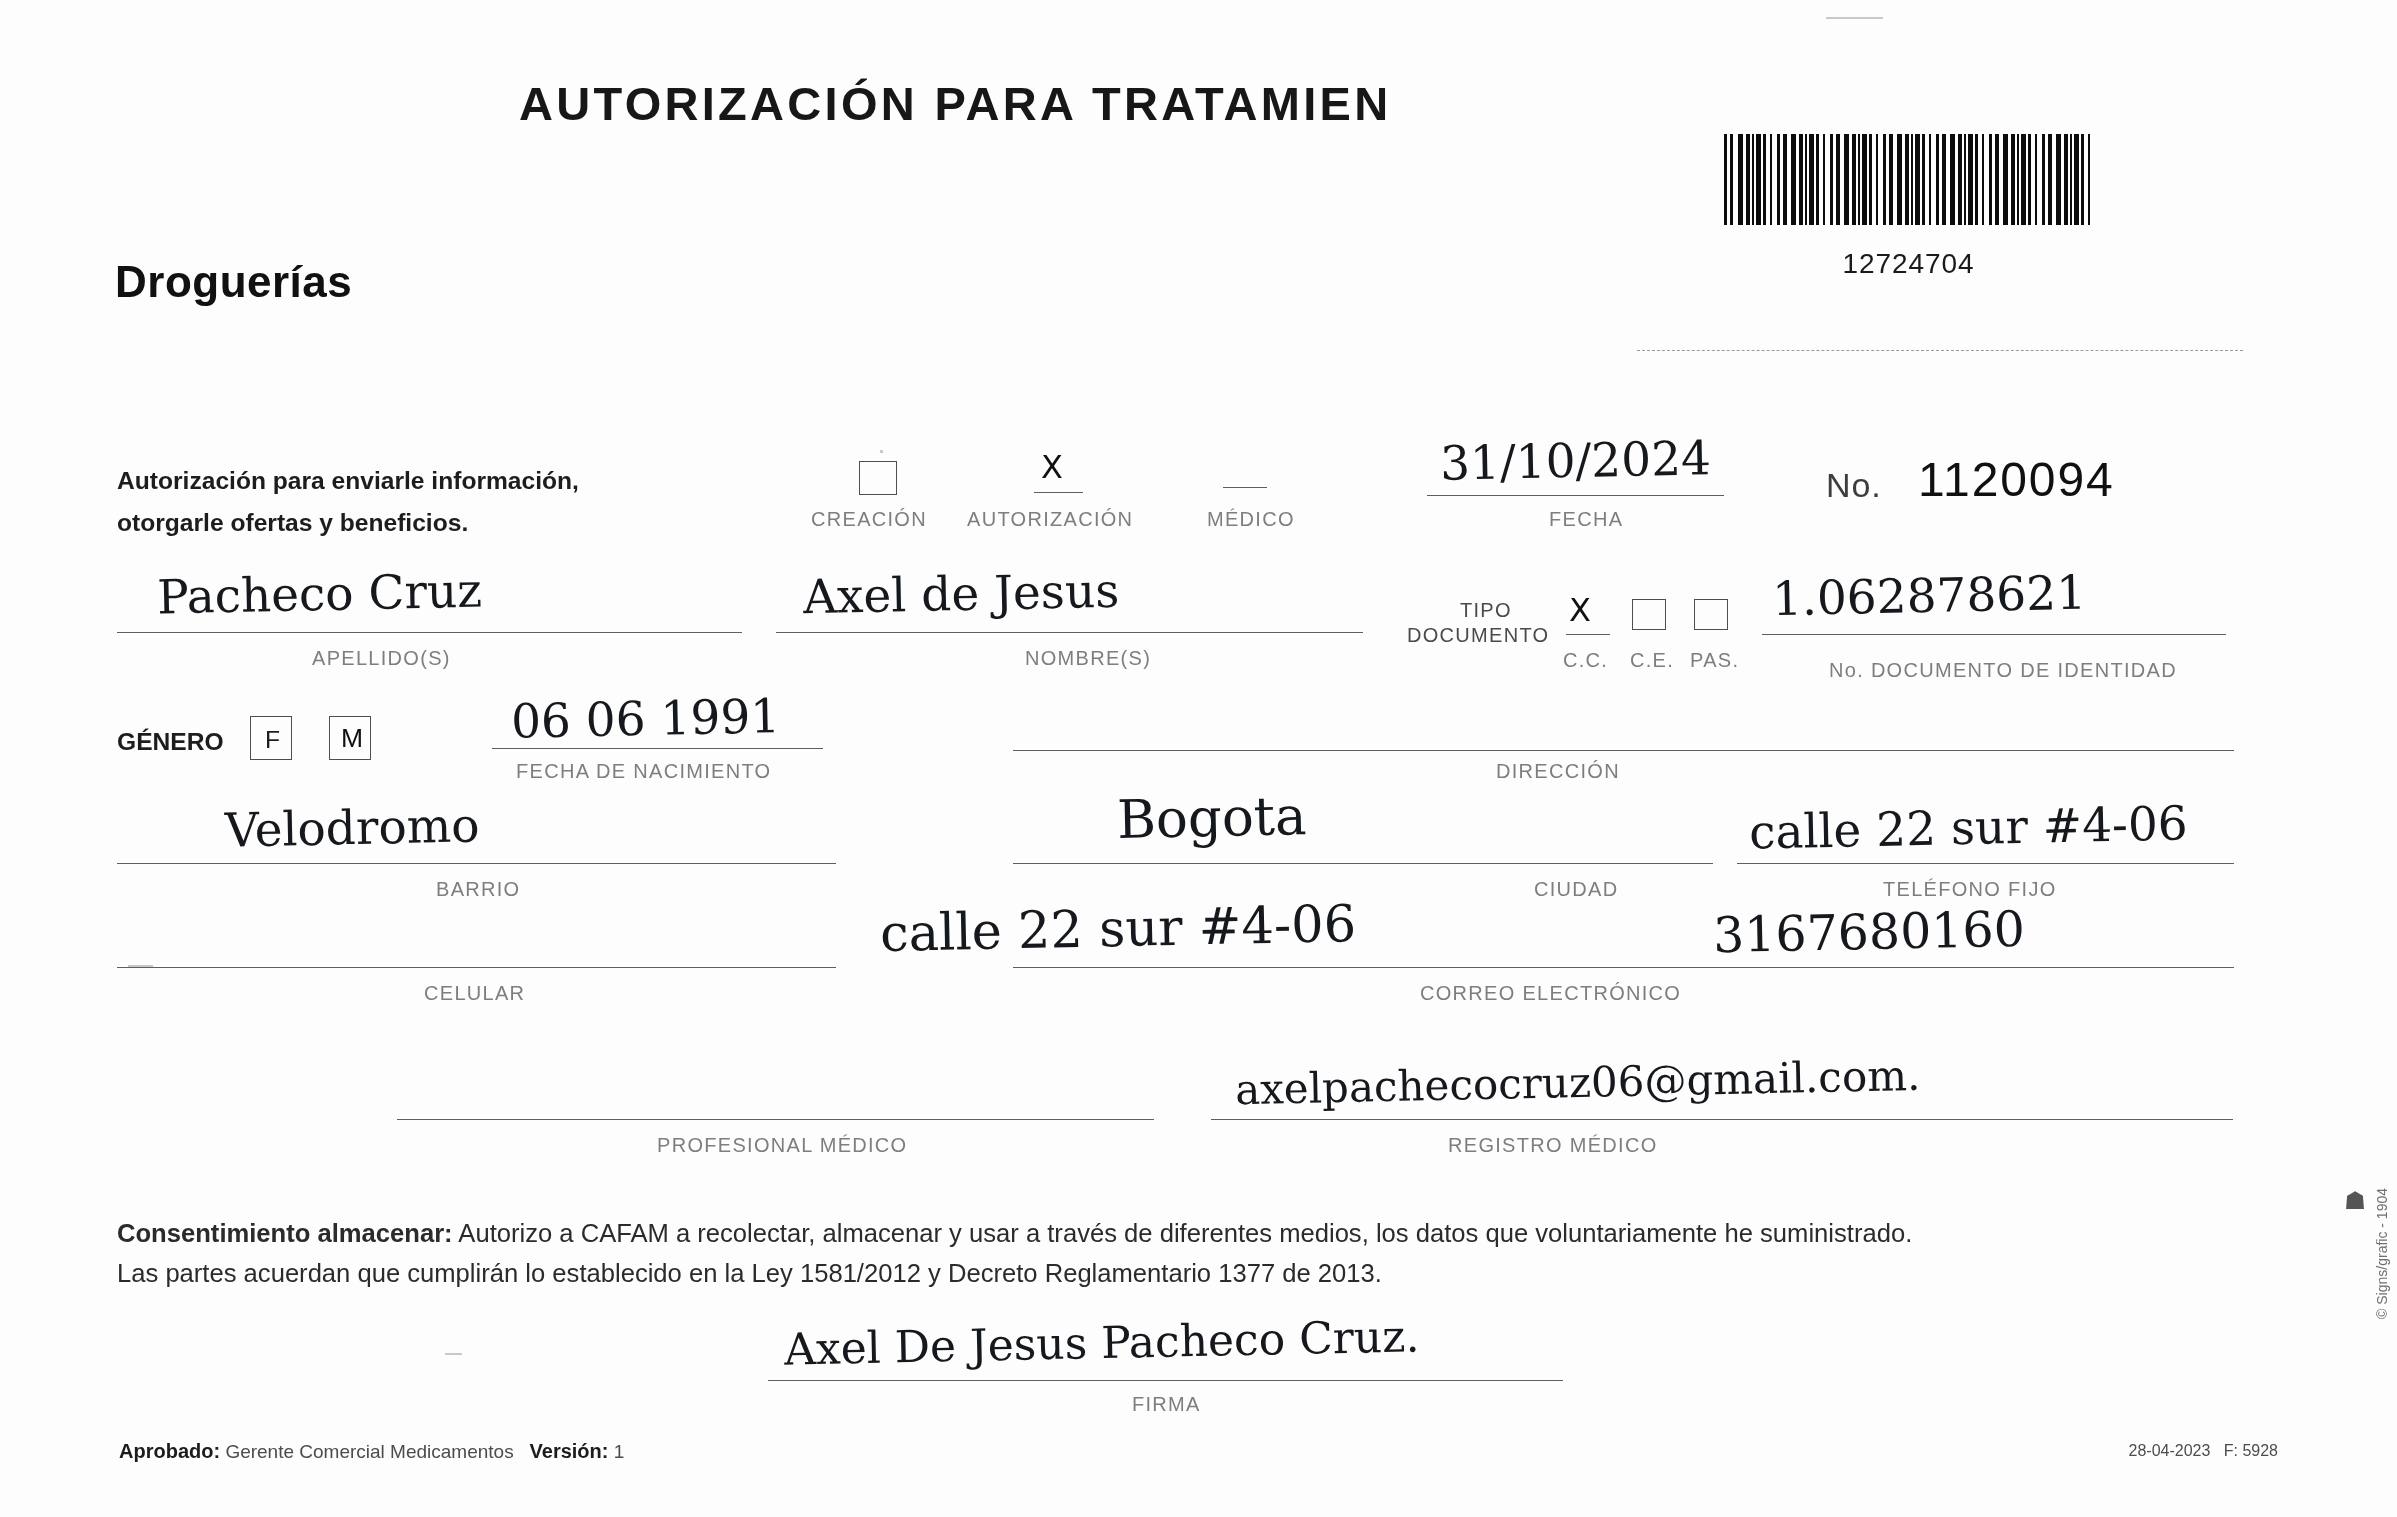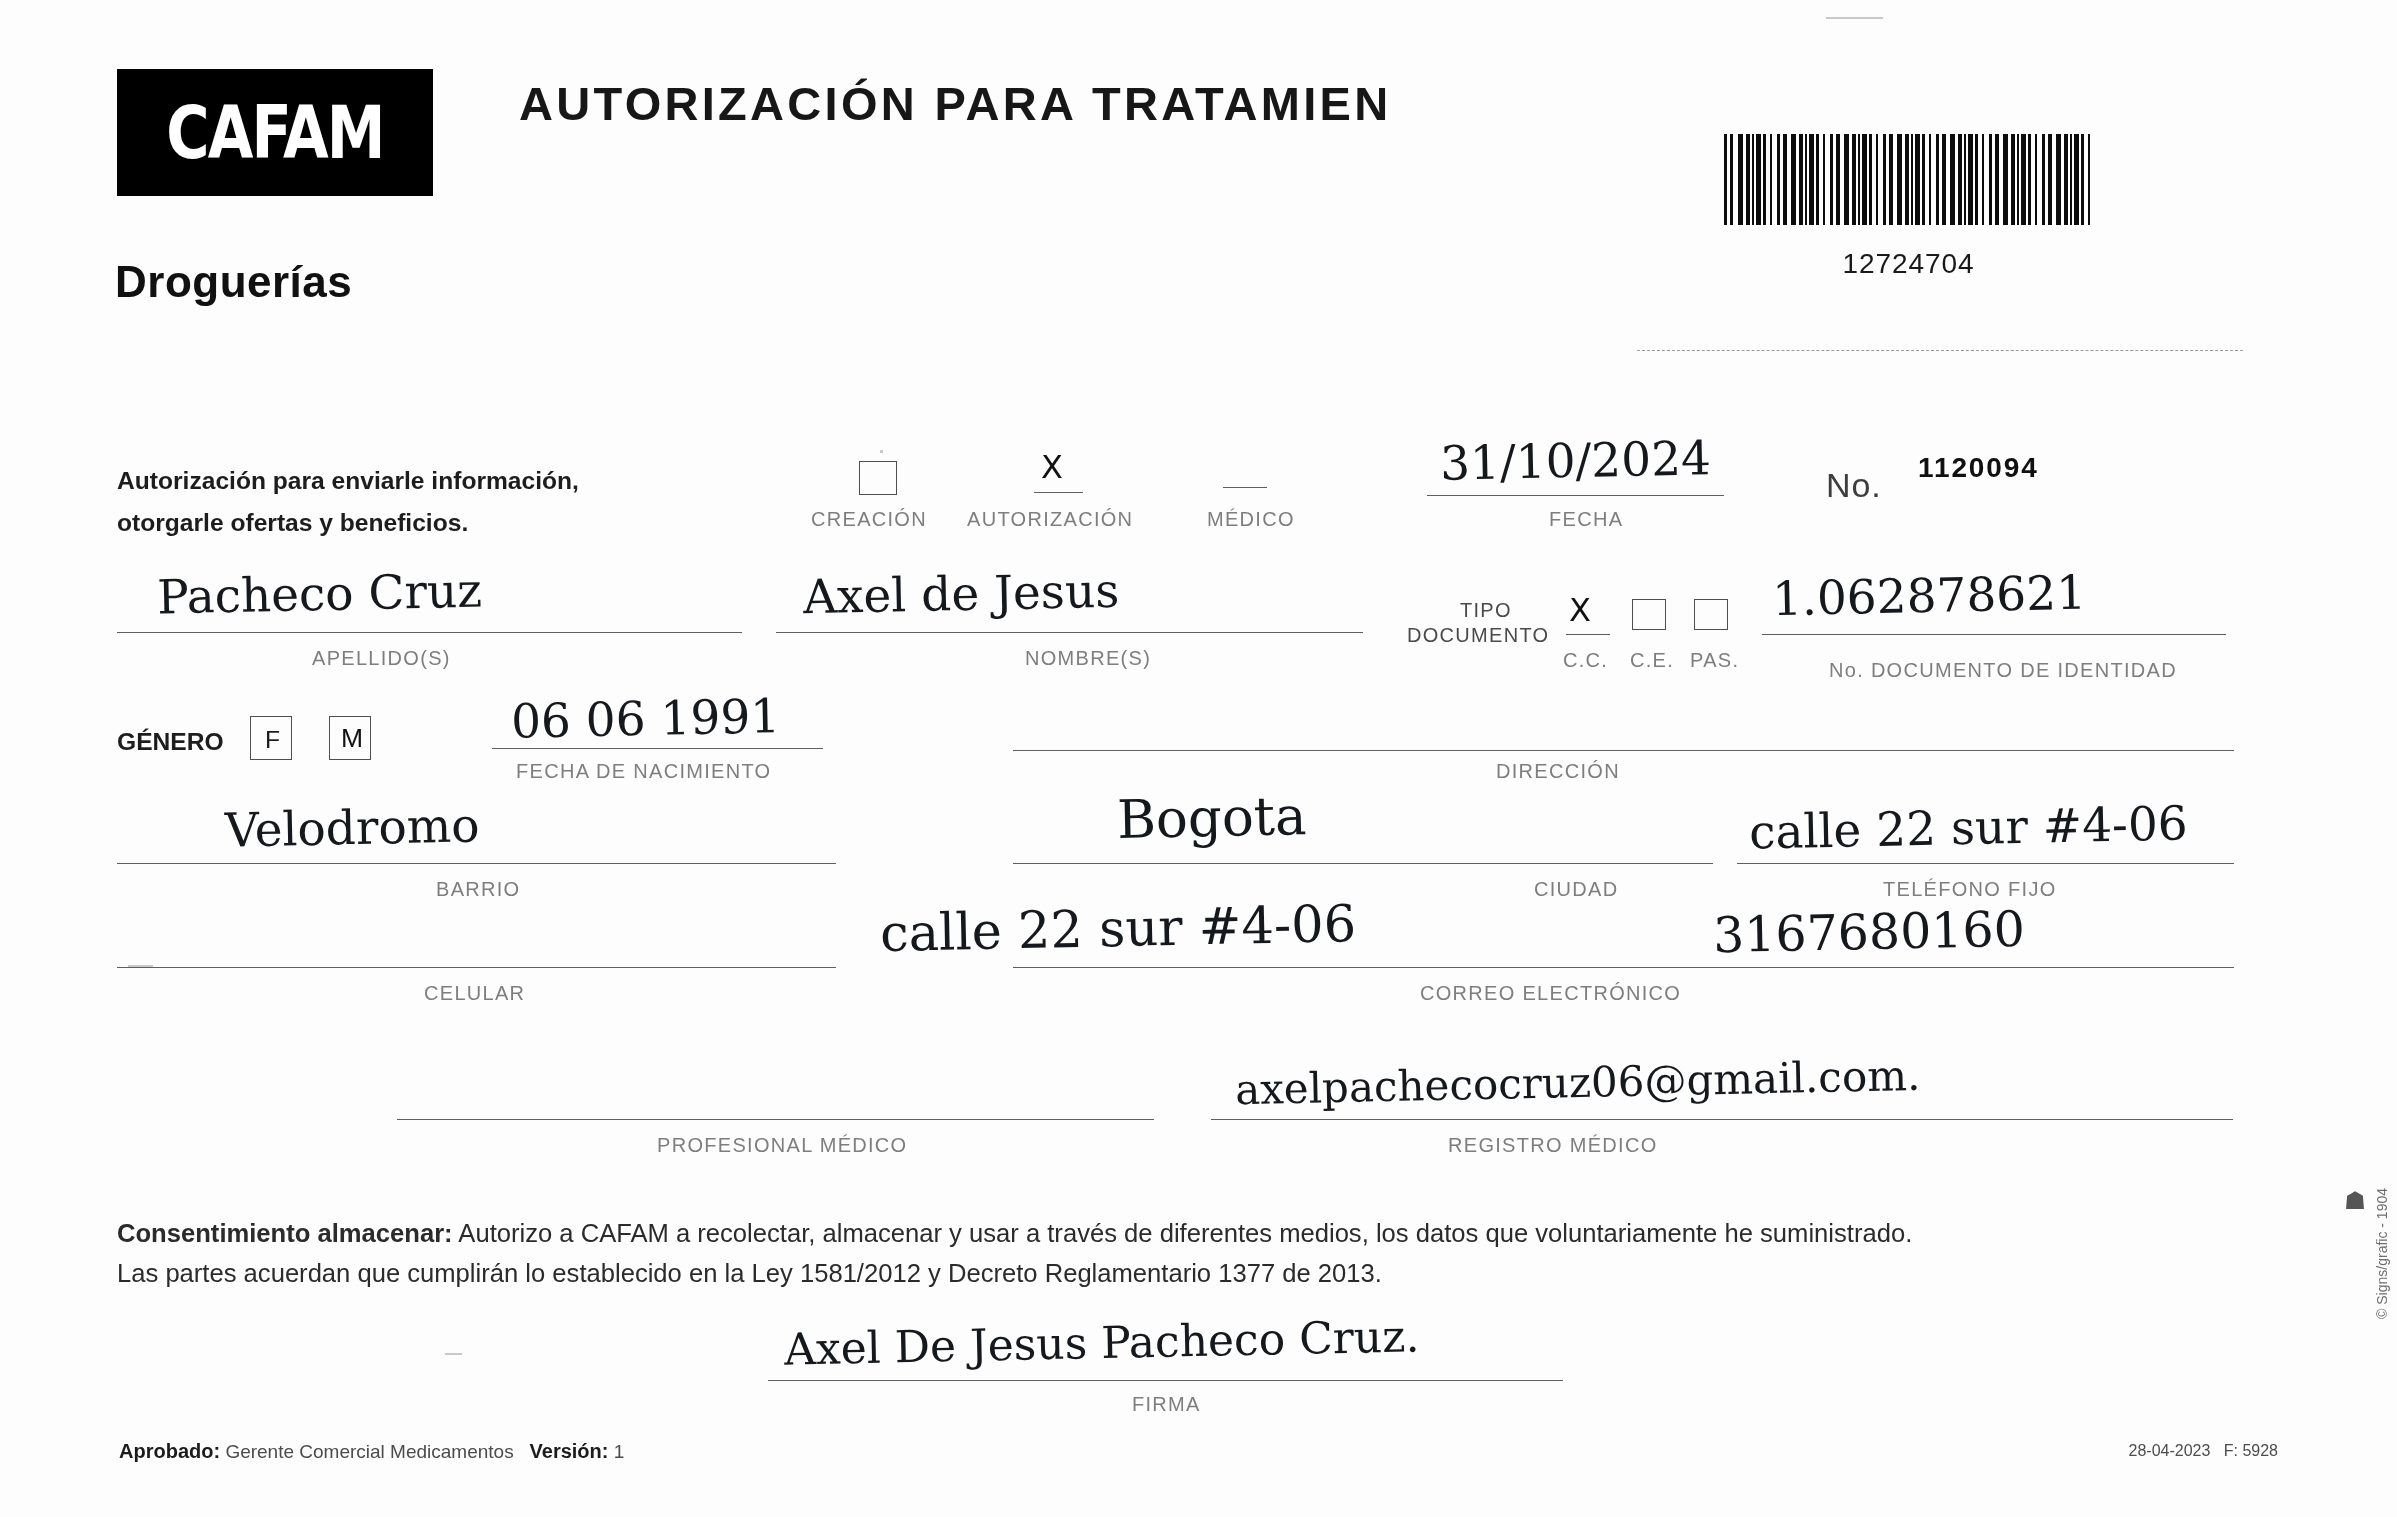--- a/index.html
+++ b/index.html
@@ -189,22 +189,22 @@
   }
   .side-mark {
     position: absolute;
     right: 31px;
     top: 1186px;
     font-size: 24.6px;
     color: #555;
   }
   .num-big {
     position: absolute;
-    font-size: 28px;
-    font-weight: bold;
+    font-size: 48px;
+    font-weight: normal;
     letter-spacing: 1.9px;
     color: #101010;
   }
   .num-lbl {
     position: absolute;
     font-size: 34px;
     color: #3d3d3d;
     letter-spacing: 0.9px;
   }
   .speck {
@@ -212,23 +212,20 @@
     background: #c9c9c9;
     width: 2.8px;
     height: 2.8px;
   }
 </style>
 </head>
 <body>
 
 <div class="page">
 
-  <div class="logo-box">
-    <span class="logo-text">CAFAM</span>
-  </div>
   <div class="droguerias">Droguerías</div>
   <div class="title-main">AUTORIZACIÓN PARA TRATAMIEN</div>
 
   <div class="barcode" id="barcode">
       <i style="left: 0px; width: 2.8px;"></i>
       <i style="left: 5.7px; width: 3.8px;"></i>
       <i style="left: 14px; width: 4.7px;"></i>
       <i style="left: 22px; width: 3.8px;"></i>
       <i style="left: 28px; width: 1.9px;"></i>
       <i style="left: 32px; width: 4.7px;"></i>

